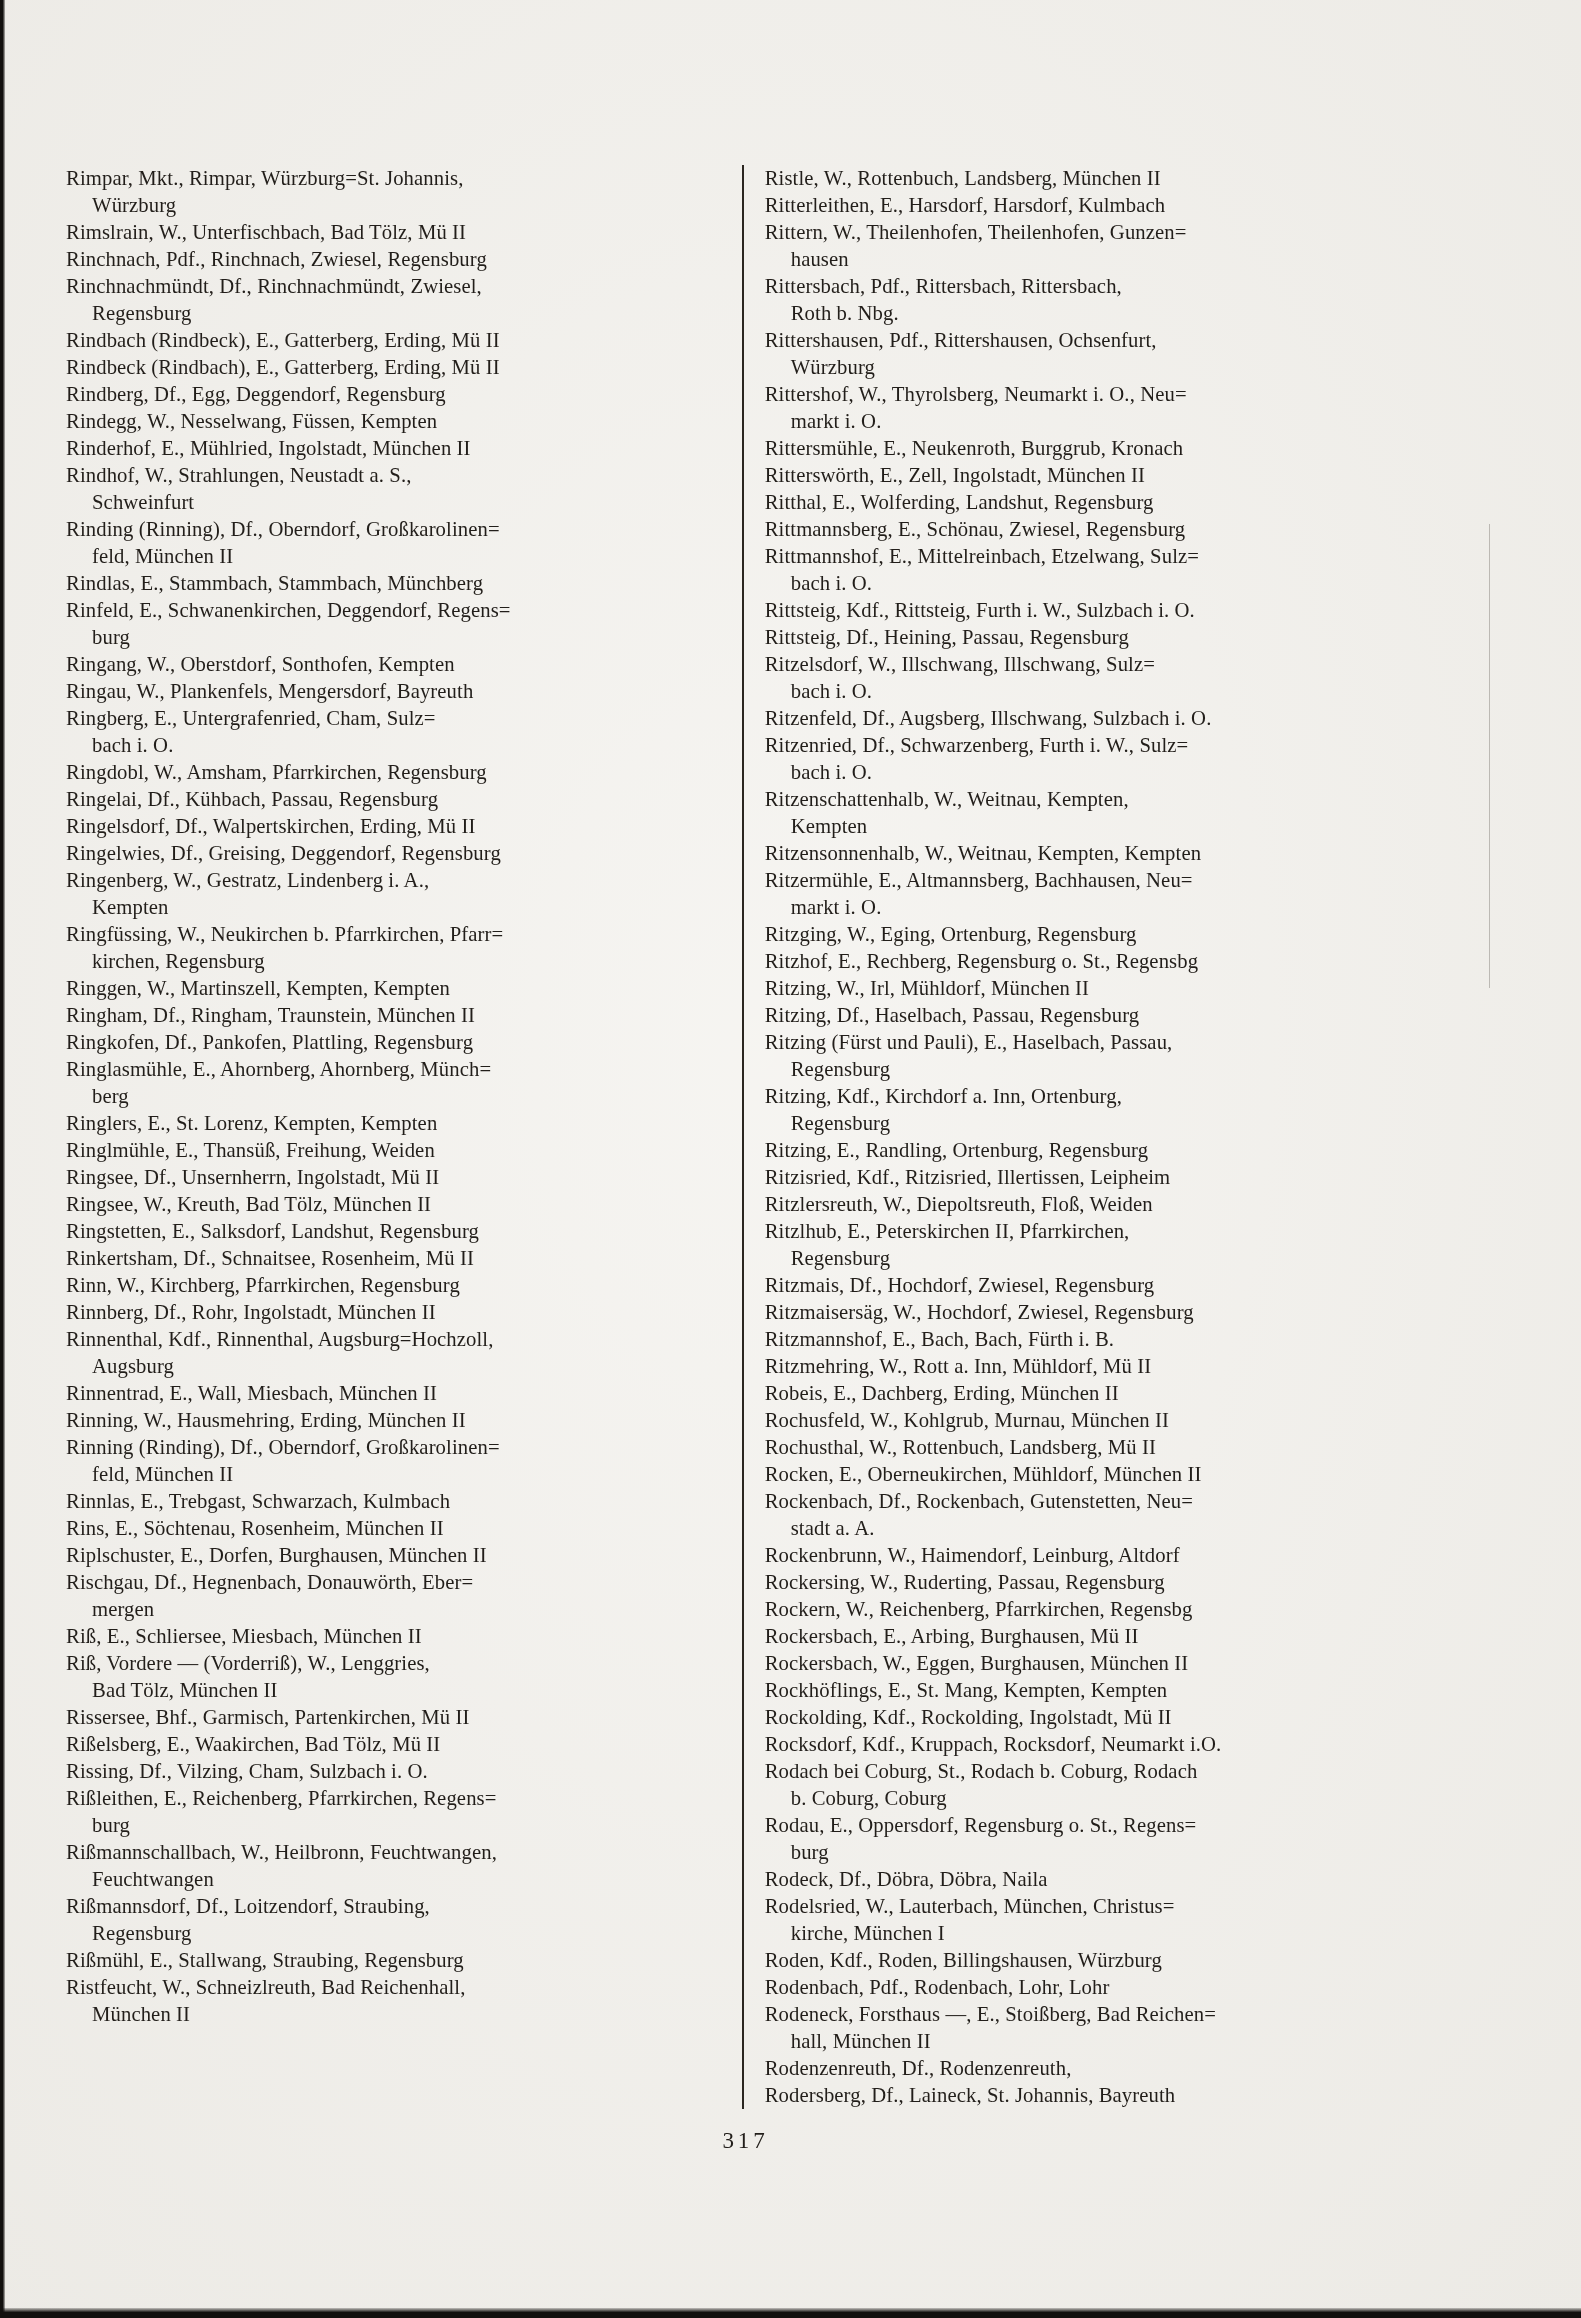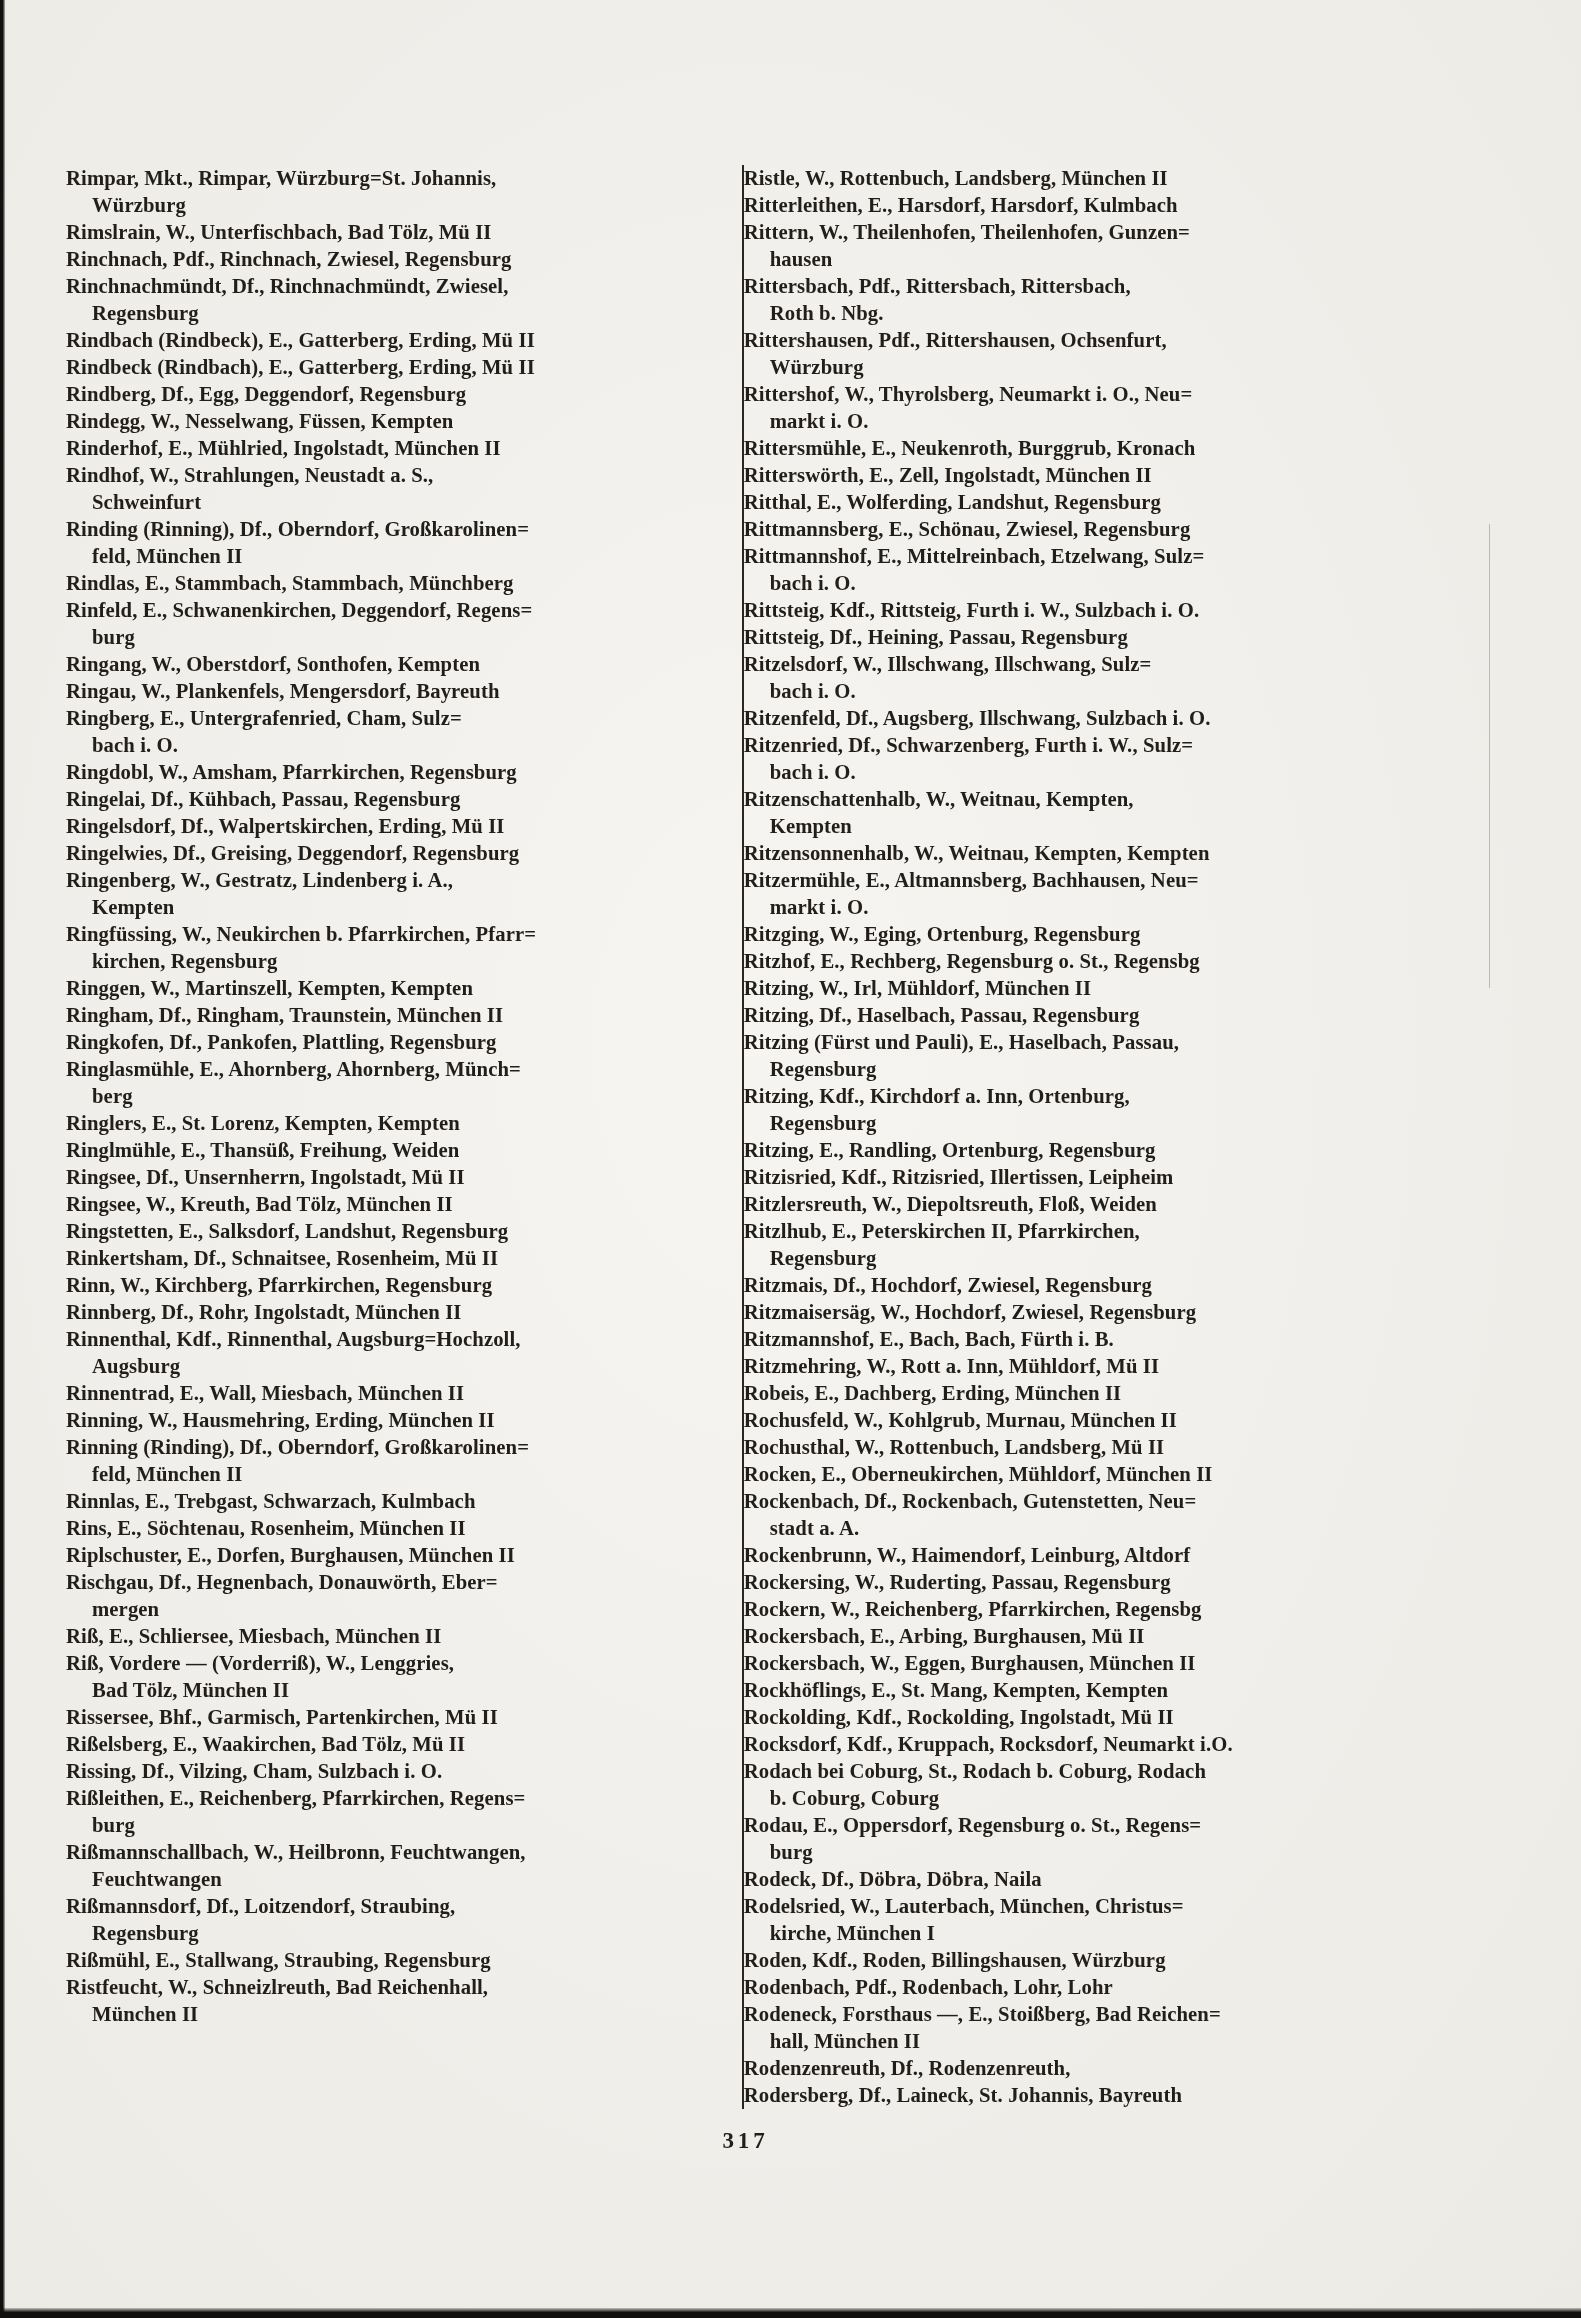--- a/index.html
+++ b/index.html
@@ -14,21 +14,20 @@
     background: var(--paper);
     font-family: "Liberation Serif", "DejaVu Serif", serif;
   }
   .page {
     position: relative;
     width: 1581px;
     height: 2319px;
     background:
       radial-gradient(ellipse 1342px 2012px at 48% 45%, rgba(255,255,255,0.35), rgba(0,0,0,0.02) 85%),
       var(--paper);
-    font-weight: bold;
   }
   
   .scan-edge-left {
     position: absolute;
     left: 0; top: 0;
     width: 5px; height: 100%;
     background: linear-gradient(to right, #12100e 55%, rgba(18,16,14,0.25));
   }
   .scan-edge-bottom {
     position: absolute;
@@ -60,20 +59,21 @@
   .column-left {
     width: 676px;
     padding-right: 11.2px;
   }
   .column-divider {
     width: 1.7px;
     background: #2b2620;
   }
   .column-right {
     flex: 1;
+    padding-left: 21px;
   }
   .entry {
     white-space: pre-line;
     padding-left: 26px;
     text-indent: -26px;
     letter-spacing: 0.1px;
   }
   .page-number {
     margin-top: 19px;
     width: 100%;

